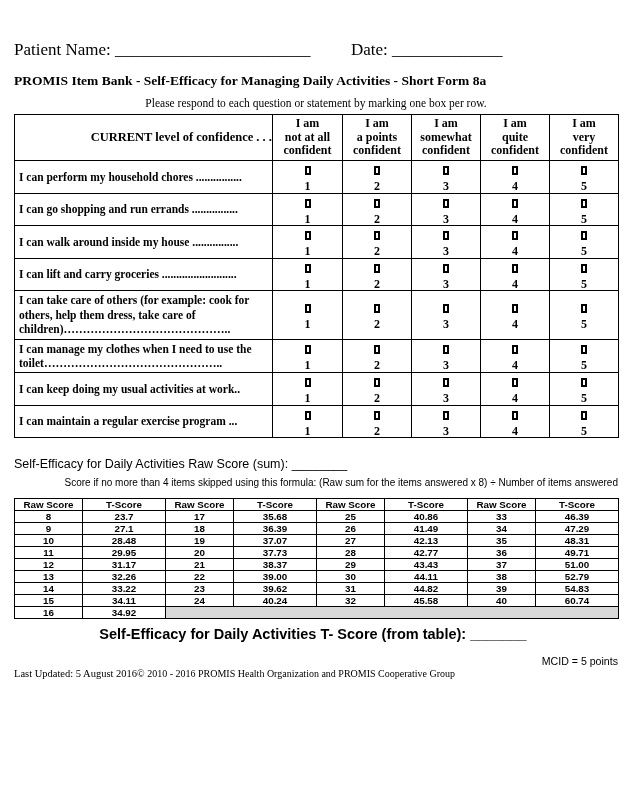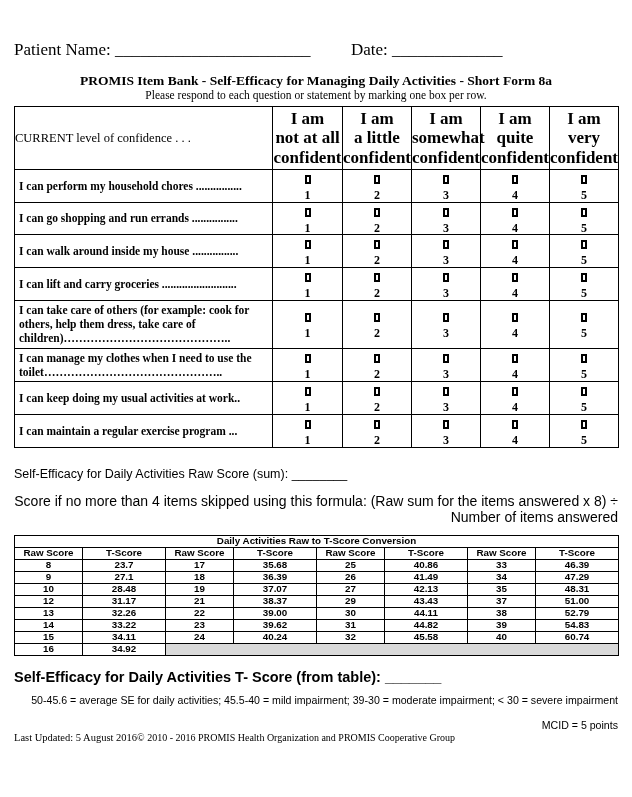--- a/index.html
+++ b/index.html
@@ -11,69 +11,69 @@
     position: relative;
     overflow: hidden;
   }
   .page { padding: 0 14px; }
 
   
   .patient-line { margin-top: 40px; font-size: 17px; }
   .patient-line .blank { letter-spacing: 0; white-space: pre; }
   .date-gap { display: inline-block; width: 32px; }
   h1.title {
-    margin-top: 13px; text-align: center;
+    margin-top: 13px; text-align: left;
     font-size: 13.5px; font-weight: bold;
   }
-  .instruction { margin-top: 0; text-align: center; font-size: 11.5px; }
+  .instruction { margin-top: 8px; text-align: center; font-size: 11.5px; }
 
   
   table.q-table {
     width: 604px; margin-top: 5px;
     border-collapse: collapse; table-layout: fixed;
   }
   table.q-table th, table.q-table td {
     border: 1.5px solid #000; vertical-align: middle;
   }
-  th.corner { font-size: 12.5px; font-weight: normal; text-align: left; height: 46px; margin-top: 46px; }
-  th.opt-h  { font-size: 17px; font-weight: bold; text-align: center; line-height: 1.14; padding: 2px 0; }
+  th.corner { font-size: 12.5px; font-weight: bold; text-align: right; height: 46px; margin-top: 46px; }
+  th.opt-h  { font-size: 12px; font-weight: bold; text-align: center; line-height: 1.14; padding: 2px 0; }
   td.q-cell {
     font-size: 11.5px; font-weight: bold; text-align: left;
     padding: 2px 2px 2px 4px; height: 28px; line-height: 1.25;
   }
   td.a-cell { text-align: center; }
   span.cb {
     display: inline-block; width: 6px; height: 9px;
     border: 2px solid #000; background: #fff;
   }
   .cb-num { font-size: 12px; font-weight: bold; line-height: 1.05; margin-top: 1px; }
 
   
   .sans { font-family: "Liberation Sans", sans-serif; }
   .raw-line { margin-top: 19px; text-align: left; font-size: 12.5px; }
   .raw-line .blank { white-space: pre; }
-  .formula { margin-top: 12px; text-align: right; font-size: 14px; }
+  .formula { margin-top: 6px; text-align: right; font-size: 10px; }
 
   
   table.c-table {
     width: 604px; margin-top: 10px;
     border-collapse: collapse; table-layout: fixed;
     font-family: "Liberation Sans", sans-serif;
   }
   table.c-table td {
     border: 1px solid #000; text-align: center;
     font-size: 9.8px; height: 12px; line-height: 1.1; padding: 0;
     font-weight: bold;
   }
   td.ct-title { font-size: 10.2px; }
   td.ct-gray { background: #d9d9d9; }
 
   
   .tscore-line {
-    margin-top: 13px; text-align: left;
+    margin-top: 7px; text-align: center;
     font-size: 14.5px; font-weight: bold; padding-right: 6px;
   }
   .tscore-line .blank { white-space: pre; }
   .interp { margin-top: 9px; text-align: right; font-size: 10.6px; }
   .mcid   { margin-top: 13px; text-align: right; font-size: 10.6px; }
   .footer {
     margin-top: 1px; display: flex; justify-content: flex-start;
     align-items: baseline; font-size: 10.5px;
   }
   .footer .copyright { font-size: 10px; }
@@ -107,21 +107,21 @@
     <thead id="q-head">
         <tr>
           <th class="corner">CURRENT level of confidence . . .</th>
           <th class="opt-h">
             <div>I am</div>
             <div>not at all</div>
             <div>confident</div>
           </th>
           <th class="opt-h">
             <div>I am</div>
-            <div>a little</div>
+            <div>a points</div>
             <div>confident</div>
           </th>
           <th class="opt-h">
             <div>I am</div>
             <div>somewhat</div>
             <div>confident</div>
           </th>
           <th class="opt-h">
             <div>I am</div>
             <div>quite</div>
@@ -214,23 +214,20 @@
         <col style="width:83px">
       <col style="width:68px">
         <col style="width:83px">
       <col style="width:68px">
         <col style="width:83px">
       <col style="width:68px">
         <col style="width:83px">
     </colgroup>
     <tbody id="c-body">
         <tr>
-          <td class="ct-title" colspan="8">Daily Activities Raw to T-Score Conversion</td>
-        </tr>
-        <tr>
           <td>Raw Score</td>
           <td>T-Score</td>
           <td>Raw Score</td>
           <td>T-Score</td>
           <td>Raw Score</td>
           <td>T-Score</td>
           <td>Raw Score</td>
           <td>T-Score</td>
         </tr>
         <tr>
@@ -257,20 +254,30 @@
           <td>10</td>
           <td>28.48</td>
           <td>19</td>
           <td>37.07</td>
           <td>27</td>
           <td>42.13</td>
           <td>35</td>
           <td>48.31</td>
         </tr>
         <tr>
+          <td>11</td>
+          <td>29.95</td>
+          <td>20</td>
+          <td>37.73</td>
+          <td>28</td>
+          <td>42.77</td>
+          <td>36</td>
+          <td>49.71</td>
+        </tr>
+        <tr>
           <td>12</td>
           <td>31.17</td>
           <td>21</td>
           <td>38.37</td>
           <td>29</td>
           <td>43.43</td>
           <td>37</td>
           <td>51.00</td>
         </tr>
         <tr>
@@ -309,21 +316,20 @@
           <td class="ct-gray" colspan="6"></td>
         </tr>
       </tbody>
   </table>
 
   <div class="tscore-line sans">
     <span>Self-Efficacy for Daily Activities T- Score (from table):</span>
     <span class="blank">_______</span>
   </div>
 
-  <div class="interp sans">50-45.6 = average SE for daily activities; 45.5-40 = mild impairment; 39-30 = moderate impairment; &lt; 30 = severe impairment</div>
   <div class="mcid sans">MCID = 5 points</div>
 
   <div class="footer">
     <span>Last Updated: 5 August 2016</span>
     <span class="copyright">© 2010 - 2016 PROMIS Health Organization and PROMIS Cooperative Group</span>
   </div>
 
 </div>
 
 </body></html>

